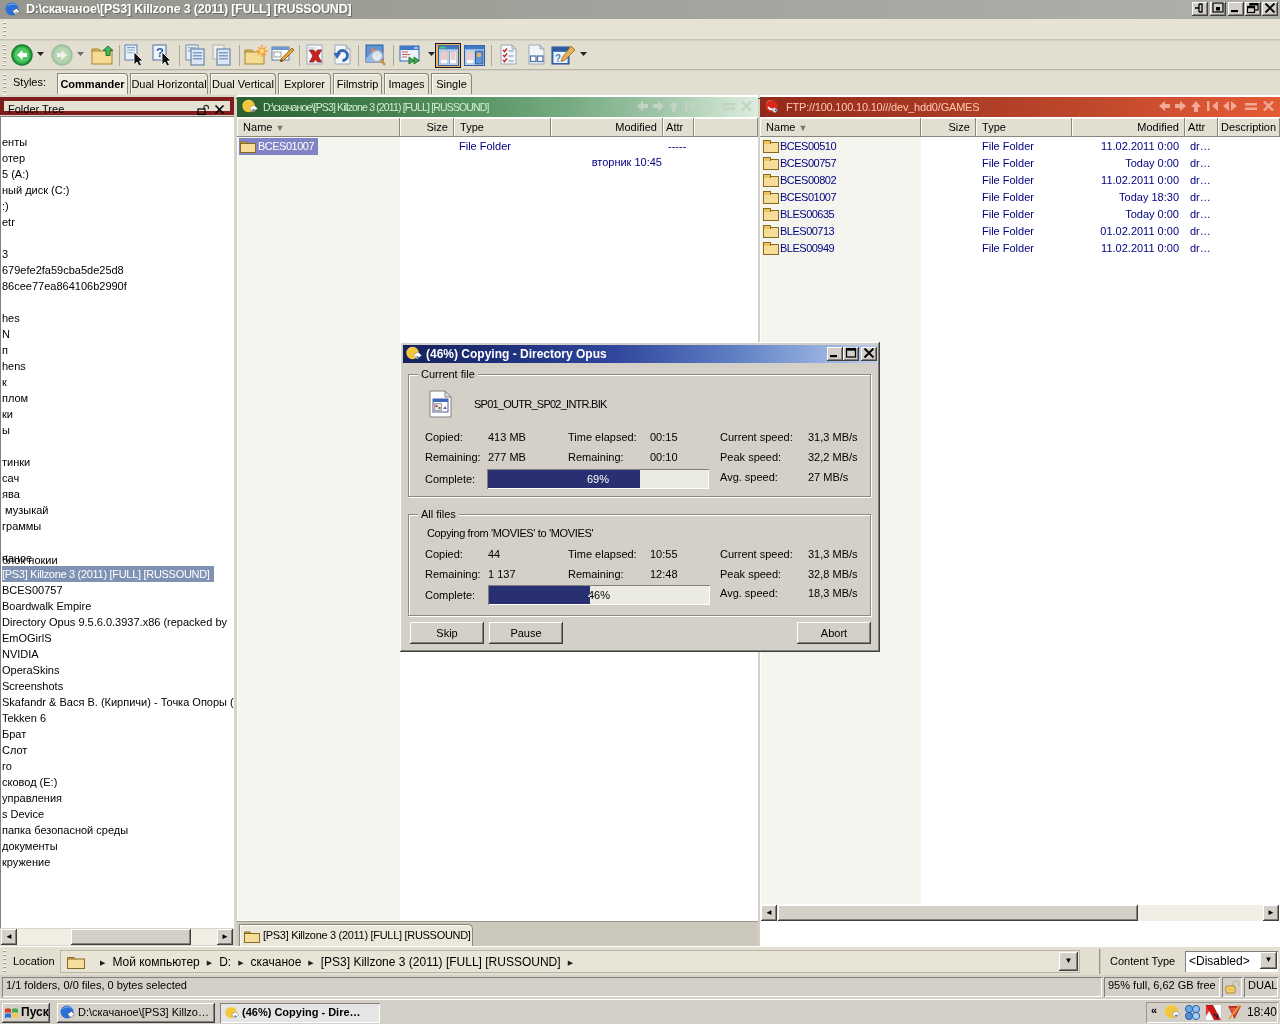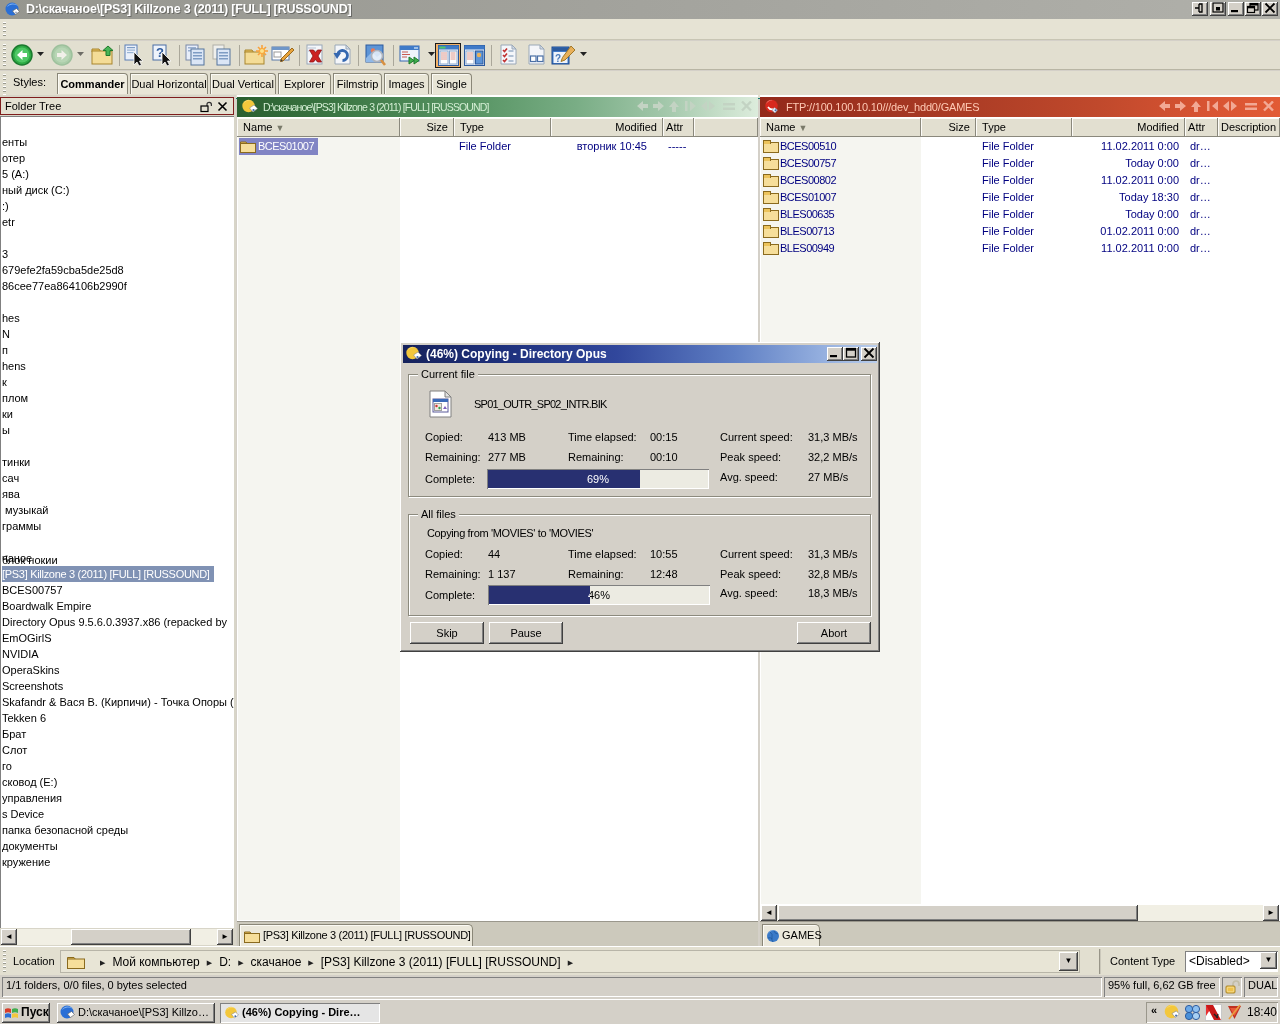--- a/index.html
+++ b/index.html
@@ -238,21 +238,21 @@
   <div class="stab" style="left:57px;width:71px;font-weight:bold;background:#f0ede0;">Commander</div>
   <div class="stab" style="left:130px;width:78px;">Dual Horizontal</div>
   <div class="stab" style="left:210px;width:66px;">Dual Vertical</div>
   <div class="stab" style="left:278px;width:53px;">Explorer</div>
   <div class="stab" style="left:333px;width:49px;">Filmstrip</div>
   <div class="stab" style="left:384px;width:45px;">Images</div>
   <div class="stab" style="left:431px;width:41px;">Single</div>
 </div>
 
 <div id="treepanel" class="abs" style="left:0;top:95px;width:236px;height:851px;background:#d8d5c8;">
-  <div class="abs" style="left:0;top:2px;width:234px;height:18px;background:#e4e1d2;border:1px solid #7f1d1d;">
+  <div class="abs" style="left:0;top:2px;width:234px;height:18px;background:#e4e1d2;border:4px solid #7f1d1d;">
     <span style="position:absolute;left:4px;top:2px;">Folder Tree</span>
     <svg style="position:absolute;right:21px;top:3px" width="12" height="12" viewBox="0 0 12 12">
         <path d="M7 5 V3.5 a2.2 2.2 0 0 1 4.4 0 V5" fill="none" stroke="#333" stroke-width="1.2"></path>
         <rect x="1" y="5" width="7" height="5.5" fill="none" stroke="#000" stroke-width="1.2"></rect>
       </svg>
     <svg style="position:absolute;right:5px;top:3px" width="11" height="11" viewBox="0 0 11 11">
         <path d="M1.5 1.5 L9.5 9.5 M9.5 1.5 L1.5 9.5" stroke="#000" stroke-width="1.6"></path>
       </svg>
   </div>
   <div id="treebody" class="abs sunk1" style="left:0;top:21px;width:234px;height:812px;background:#fff;overflow:hidden;">
@@ -336,21 +336,21 @@
   </div>
   <div class="abs" style="left:1px;top:42px;width:162px;height:783px;background:#f5f5f0;"></div>
   <div class="lrow" style="left:0;top:43px;width:521px;">
     <div class="abs" style="left:2px;top:0;width:79px;height:17px;background:#8184c4;"></div>
     <svg class="abs" style="left:3px;top:2px" width="16" height="13" viewBox="0 0 16 13">
         <path d="M0.5 2 L6 2 L7.5 4 L0.5 4 Z" fill="#ecc35c" stroke="#8a6a1e"></path>
         <rect x="0.5" y="3.5" width="15" height="9" fill="#f6de9a" stroke="#8a6a1e"></rect>
       </svg>
     <span class="abs" style="left:21px;color:#fff;letter-spacing:-0.5px;">BCES01007</span>
     <span class="abs" style="left:222px;">File Folder</span>
-    <span class="abs" style="left:298px;width:112px;text-align:right;">вторник 10:45</span>
+    <span class="abs" style="left:313px;width:112px;text-align:right;margin-top:16px;">вторник 10:45</span>
     <span class="abs" style="left:431px;">-----</span>
   </div>
   <div class="abs" style="left:0;top:826px;width:521px;height:25px;background:#ccc9bc;border-top:1px solid #9a978c;">
     <div class="abs" style="left:2px;top:2px;width:234px;height:23px;background:#ebe8db;border:1px solid #8a8778;border-bottom:none;border-radius:0 5px 0 0;box-shadow:inset 1px 1px 0 #fbfaf4;">
       <svg class="abs" style="left:4px;top:5px" width="16" height="13" viewBox="0 0 16 13">
           <path d="M0.5 2 L6 2 L7.5 4 L0.5 4 Z" fill="#ecc35c" stroke="#8a6a1e"></path>
           <rect x="0.5" y="3.5" width="15" height="9" fill="#f6de9a" stroke="#8a6a1e"></rect>
         </svg>
       <span style="position:absolute;left:23px;top:4px;font-size:11px;white-space:nowrap;letter-spacing:-0.3px;">[PS3] Killzone 3 (2011) [FULL] [RUSSOUND]</span>
     </div>
@@ -425,30 +425,20 @@
   <div class="lrow r1" style="top:145px;">
       <span class="nm">BLES00949</span>
       <span class="tp">File Folder</span>
       <span class="md">11.02.2011 0:00</span>
       <span class="at">dr…</span>
     </div>
   <div class="abs" style="left:1px;top:810px;width:518px;height:16px;background:#f1efe4;">
     <div class="abs btnr" style="left:0;top:0;width:16px;height:16px;background:#d4d0c8;text-align:center;line-height:15px;font-size:8px;">◄</div>
     <div class="abs btnr" style="left:17px;top:0;width:360px;height:16px;background:#d4d0c8;"></div>
     <div class="abs btnr" style="left:502px;top:0;width:16px;height:16px;background:#d4d0c8;text-align:center;line-height:15px;font-size:8px;">►</div>
-  </div>
-  <div class="abs" style="left:0;top:826px;width:520px;height:25px;background:#ccc9bc;border-top:1px solid #9a978c;">
-    <div class="abs" style="left:2px;top:2px;width:58px;height:23px;background:#ebe8db;border:1px solid #8a8778;border-bottom:none;border-radius:0 5px 0 0;box-shadow:inset 1px 1px 0 #fbfaf4;">
-      <svg class="abs" style="left:3px;top:4px" width="14" height="14" viewBox="0 0 14 14">
-          <circle cx="7" cy="7" r="6" fill="#3a7ac8"></circle>
-          <path d="M2 5 a6 6 0 0 1 7 -3.5 a7 7 0 0 0 -7 3.5" fill="#9ec4ea"></path>
-          <path d="M4 3 q3 2 2 5 q-1 3 1 5 M1.5 9 q3 -1 5 1 M8 2 q1 3 4 3" stroke="#1f5a9e" stroke-width="0.8" fill="none"></path>
-        </svg>
-      <span style="position:absolute;left:19px;top:4px;font-size:11px;">GAMES</span>
-    </div>
   </div>
 </div>
 
 <div id="locbar" class="abs" style="left:0;top:946px;width:1280px;height:29px;background:#e2dfd0;border-top:1px solid #fff;">
   <div class="grip"></div>
   <span style="position:absolute;left:13px;top:8px;">Location</span>
   <div class="abs" style="left:60px;top:3px;width:1020px;height:23px;background:#e8e5d6;border:1px solid #b8b5a8;">
     <svg class="abs" style="left:6px;top:4px" width="18" height="14" viewBox="0 0 18 14">
         <path d="M0.5 2.5 L7 2.5 L9 5 L0.5 5 Z" fill="#ecc35c" stroke="#8a6a1e"></path>
         <rect x="0.5" y="4" width="17" height="9.5" fill="#f6de9a" stroke="#8a6a1e"></rect>

